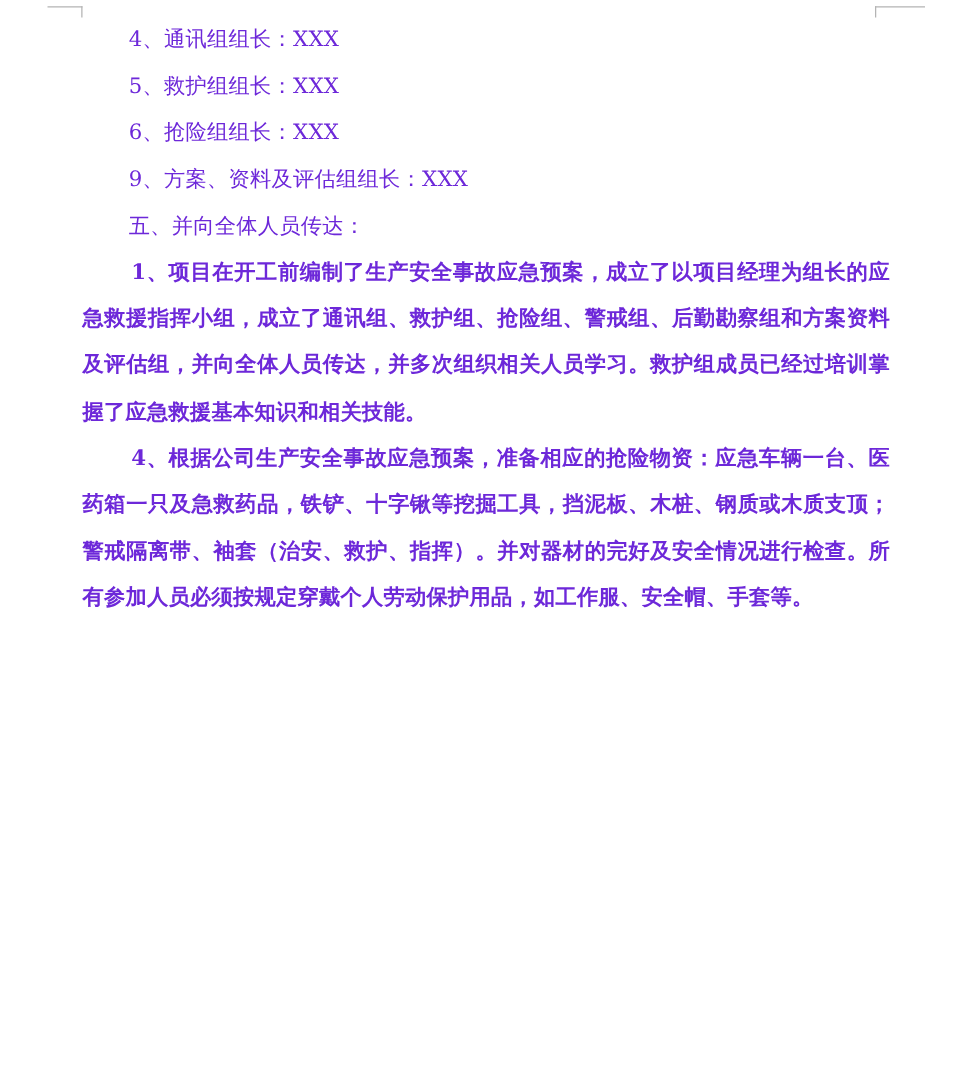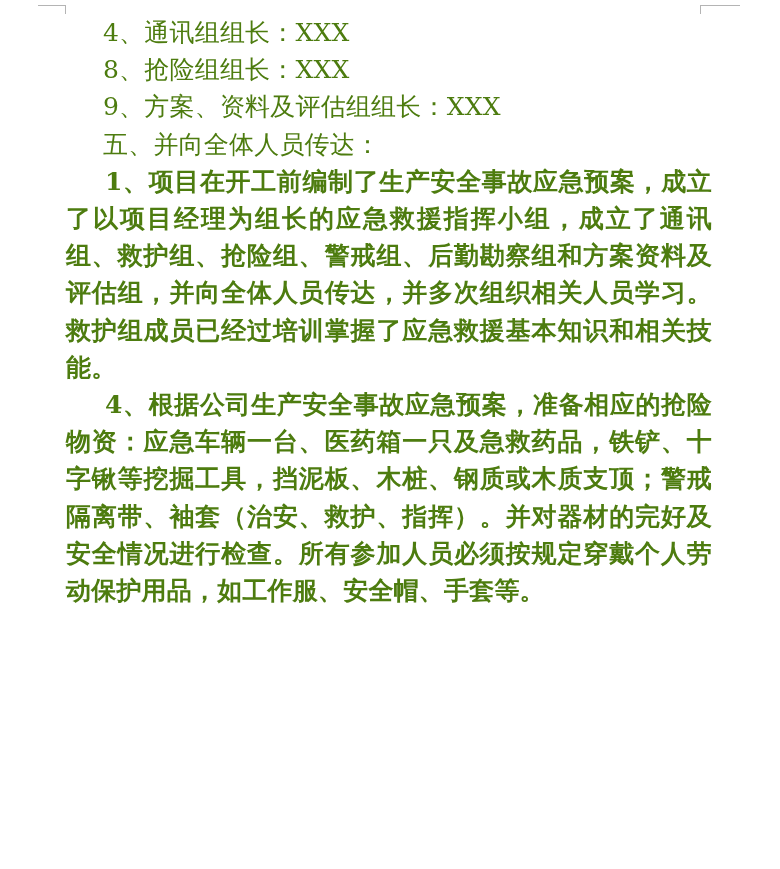--- a/index.html
+++ b/index.html
@@ -51,24 +51,24 @@
   
   .content {
     position: absolute;
     left: 66px;
     top: 14px;
     width: 646px;
   }
 
   .line,
   .para {
-    font-size: 25px;
+    font-size: 17px;
     line-height: 37.2px;
     letter-spacing: 0.2px;
-    color: #4d7c0f;
+    color: #6d28d9;
     margin: 0;
   }
 
   
   .line {
     padding-left: 37px;
     white-space: nowrap;
   }
 
   
@@ -91,21 +91,22 @@
   </div>
 
   <div class="margin-mark right">
     <span class="h-rule"></span>
     <span class="v-tick"></span>
   </div>
 
   <div class="content">
 
     <p class="line">4、通讯组组长：XXX</p>
-    <p class="line">8、抢险组组长：XXX</p>
+    <p class="line">5、救护组组长：XXX</p>
+    <p class="line">6、抢险组组长：XXX</p>
     <p class="line">9、方案、资料及评估组组长：XXX</p>
 
     <p class="line">五、并向全体人员传达：</p>
 
     <p class="para">1、项目在开工前编制了生产安全事故应急预案，成立了以项目经理为组长的应急救援指挥小组，成立了通讯组、救护组、抢险组、警戒组、后勤勘察组和方案资料及评估组，并向全体人员传达，并多次组织相关人员学习。救护组成员已经过培训掌握了应急救援基本知识和相关技能。</p>
     <p class="para">4、根据公司生产安全事故应急预案，准备相应的抢险物资：应急车辆一台、医药箱一只及急救药品，铁铲、十字锹等挖掘工具，挡泥板、木桩、钢质或木质支顶；警戒隔离带、袖套（治安、救护、指挥）。并对器材的完好及安全情况进行检查。所有参加人员必须按规定穿戴个人劳动保护用品，如工作服、安全帽、手套等。</p>
 
   </div>
 </div>
 

